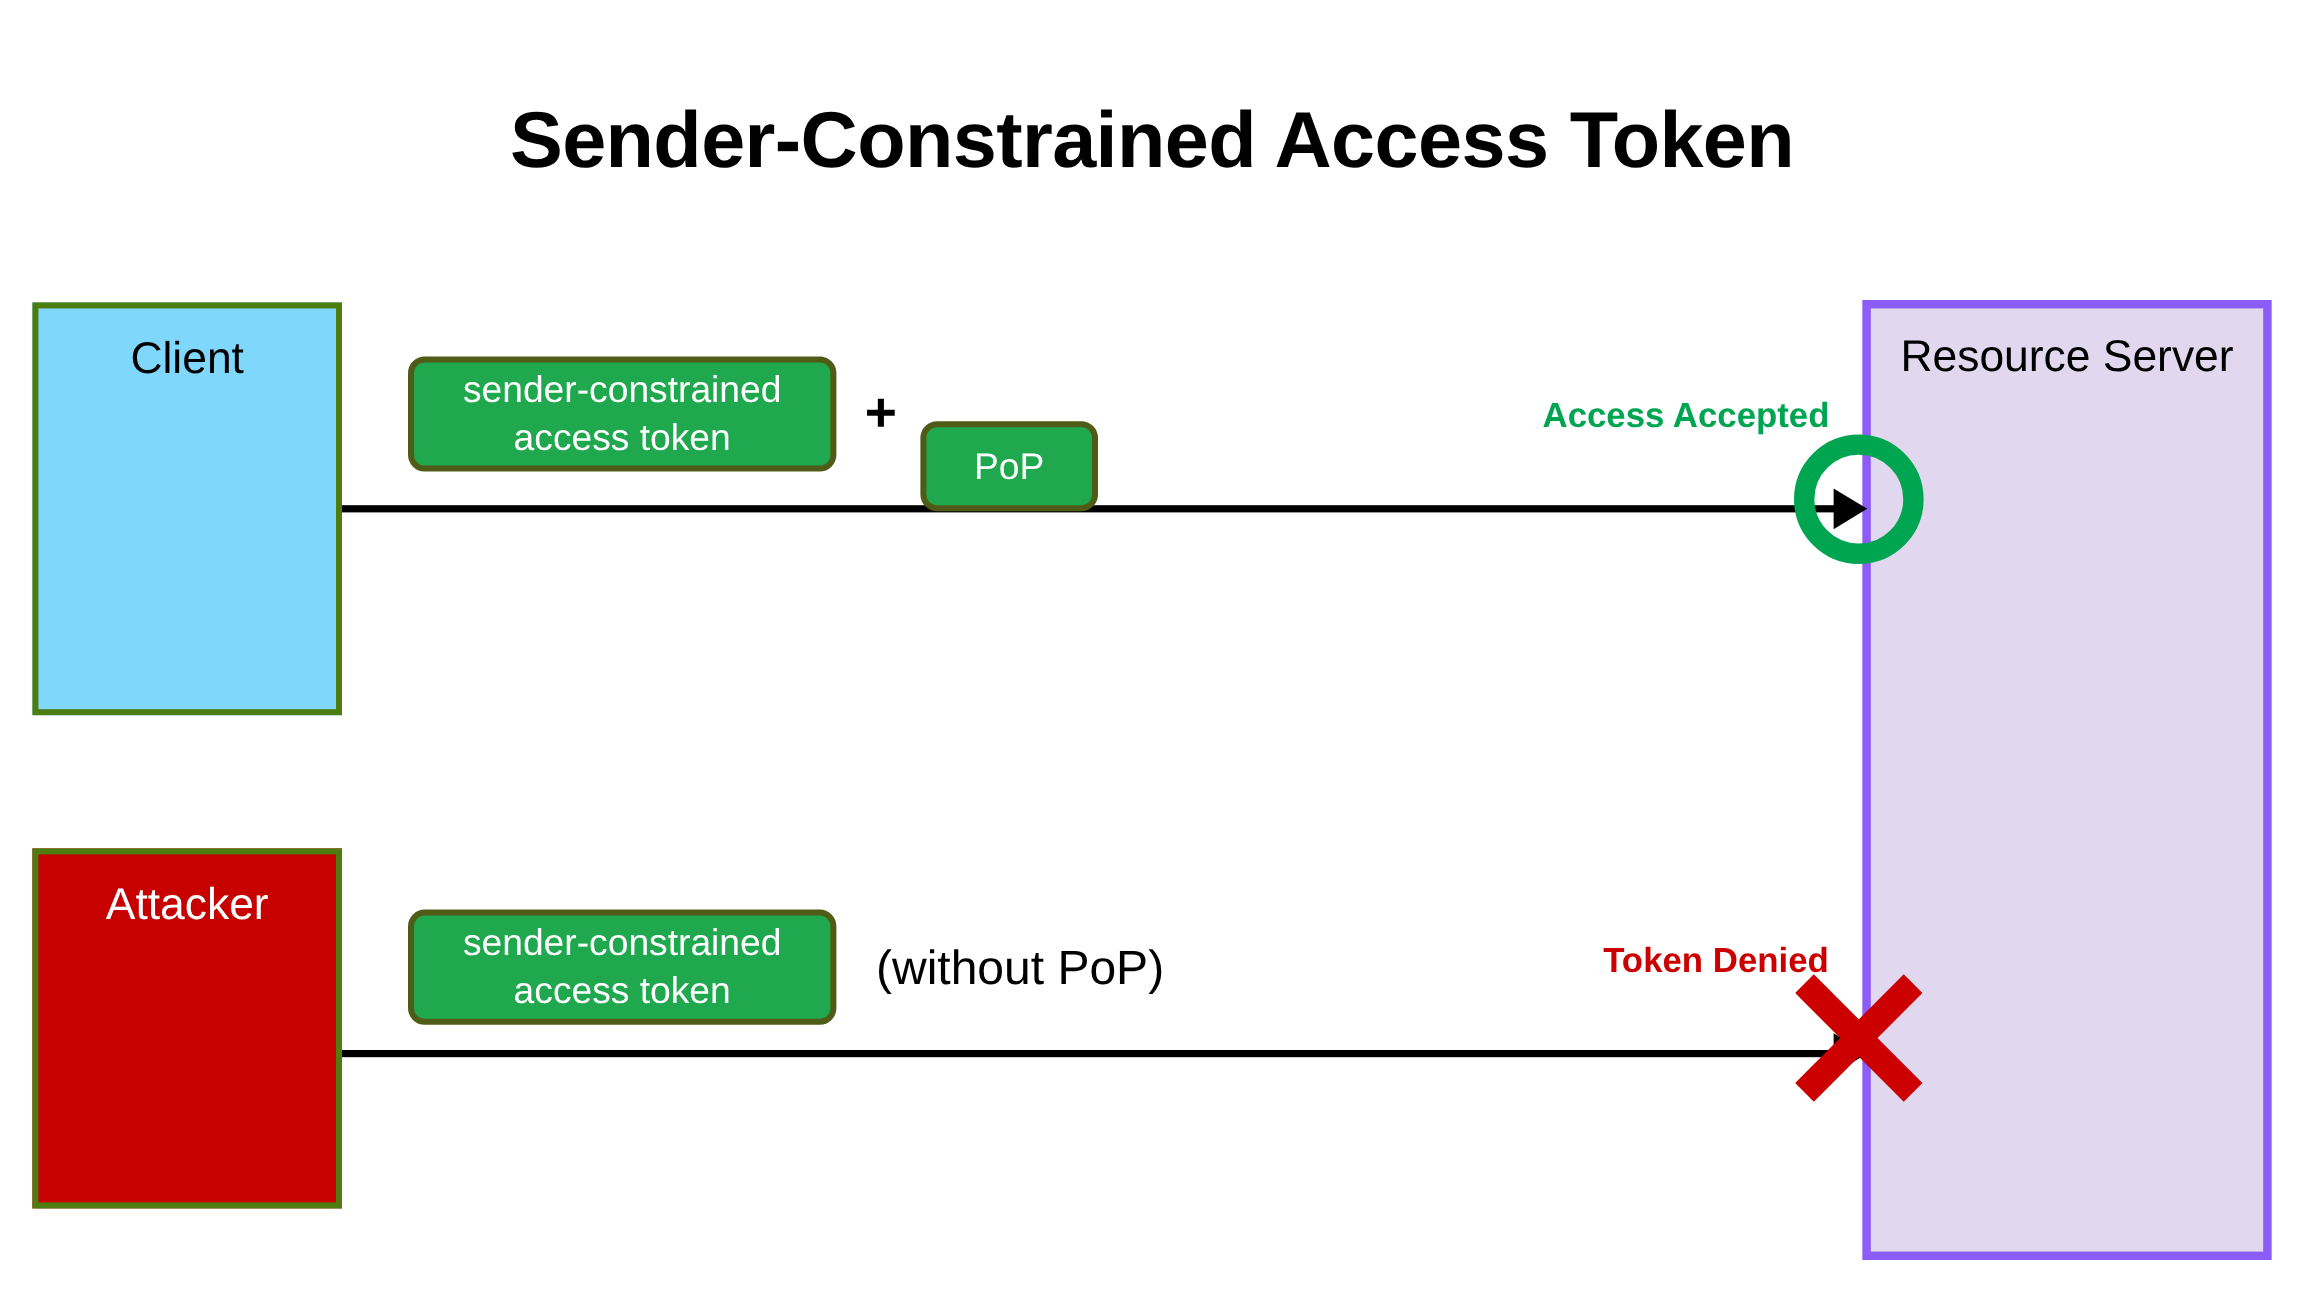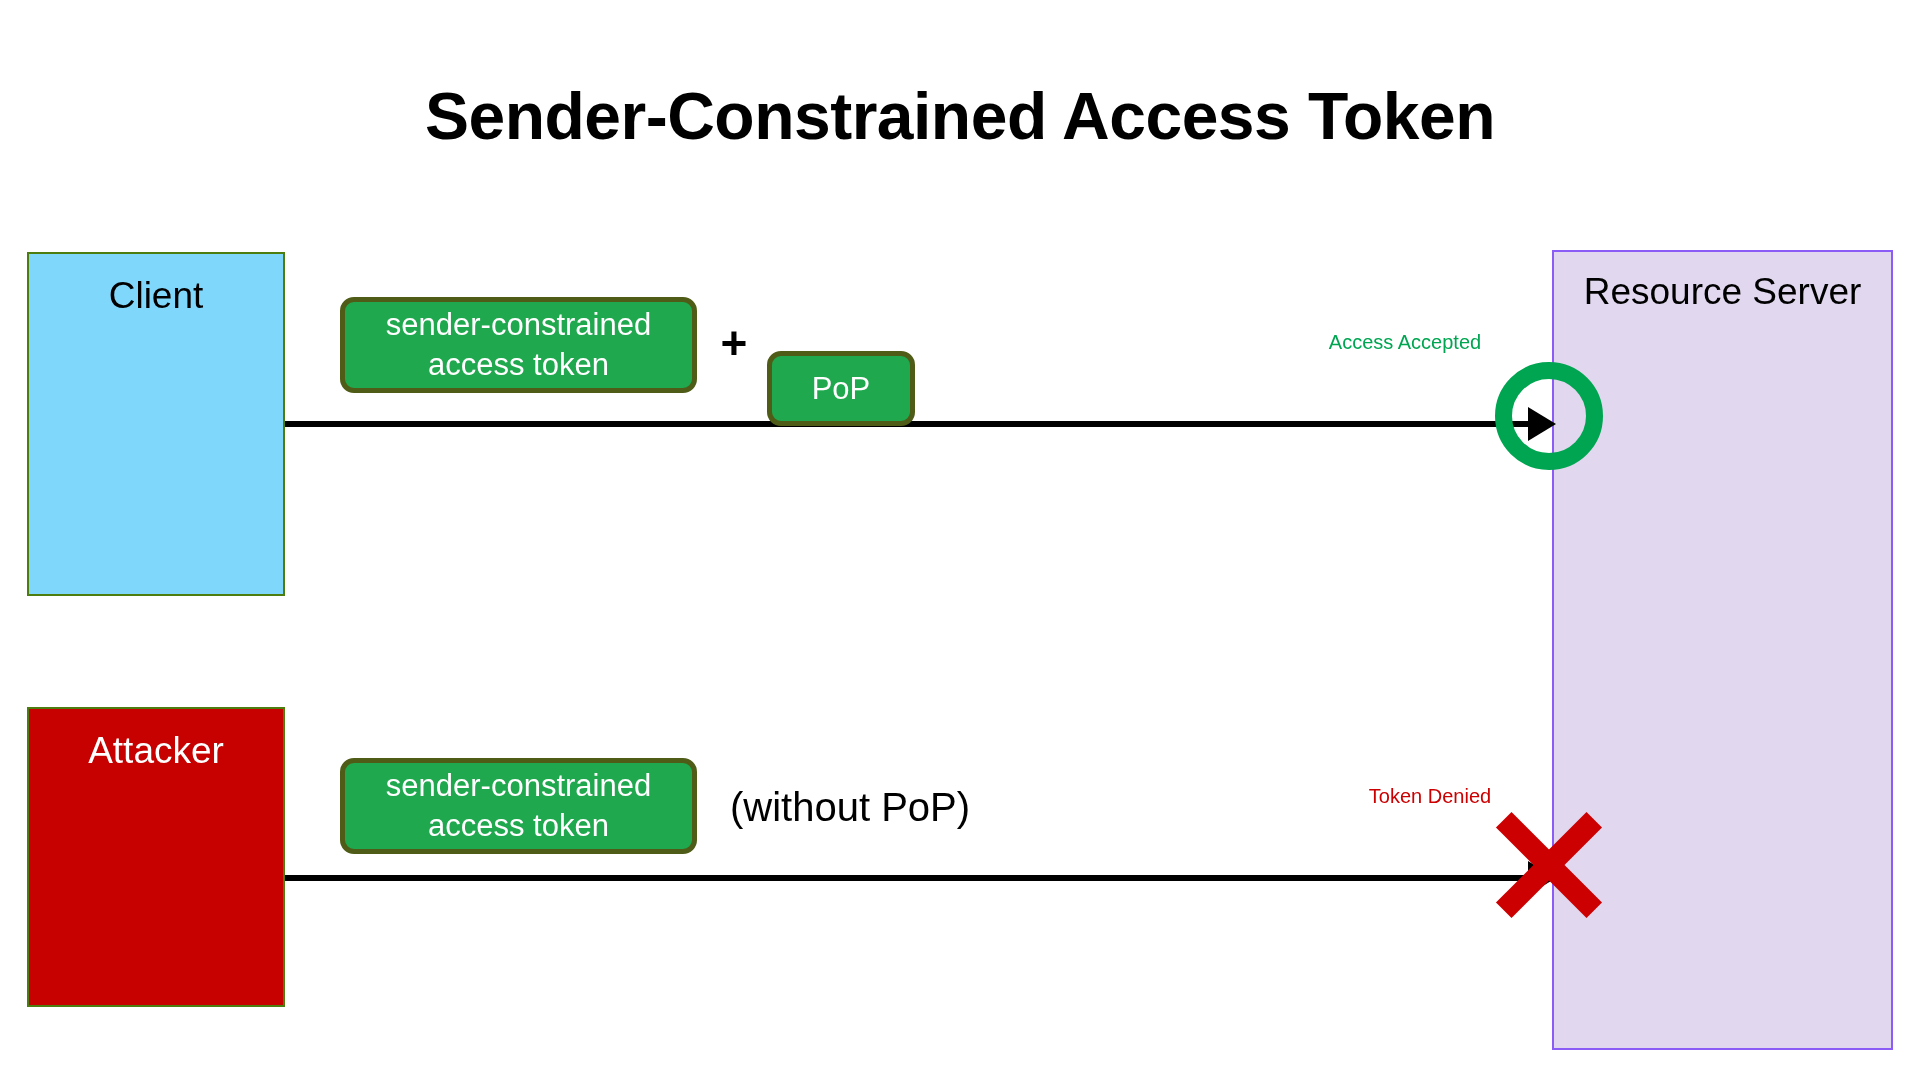--- a/index.html
+++ b/index.html
@@ -28,21 +28,21 @@
     font-weight: bold;
     color: #000000;
     letter-spacing: -0.5px;
     white-space: nowrap;
   }
 
   
   .actor-box {
     position: absolute;
     box-sizing: border-box;
-    border: 2px solid #4d7c0f;
+    border: 5px solid #4d7c0f;
     display: block;
   }
   .actor-label {
     position: absolute;
     left: 0;
     width: 100%;
     text-align: center;
     font-size: 37px;
     font-weight: normal;
     line-height: 1.1;
@@ -72,21 +72,21 @@
     top: 22px;
     color: #ffffff;
   }
 
   #resource-box {
     left: 1552px;
     top: 250px;
     width: 341px;
     height: 800px;
     background: #e1d7ee;
-    border: 2px solid #8b5cf6;
+    border: 7px solid #8b5cf6;
   }
   #resource-box .actor-label {
     top: 20px;
     color: #000000;
   }
 
   
   .arrow-line {
     position: absolute;
     height: 6px;
@@ -142,22 +142,22 @@
     left: 730px;
     top: 785px;
     font-size: 40px;
     color: #000000;
     white-space: nowrap;
   }
 
   
   .status-label {
     position: absolute;
-    font-size: 20px;
-    font-weight: normal;
+    font-size: 29px;
+    font-weight: bold;
     white-space: nowrap;
     text-align: center;
   }
   #accepted-label {
     left: 1255px;
     top: 331px;
     width: 300px;
     color: #00a551;
   }
   #denied-label {

